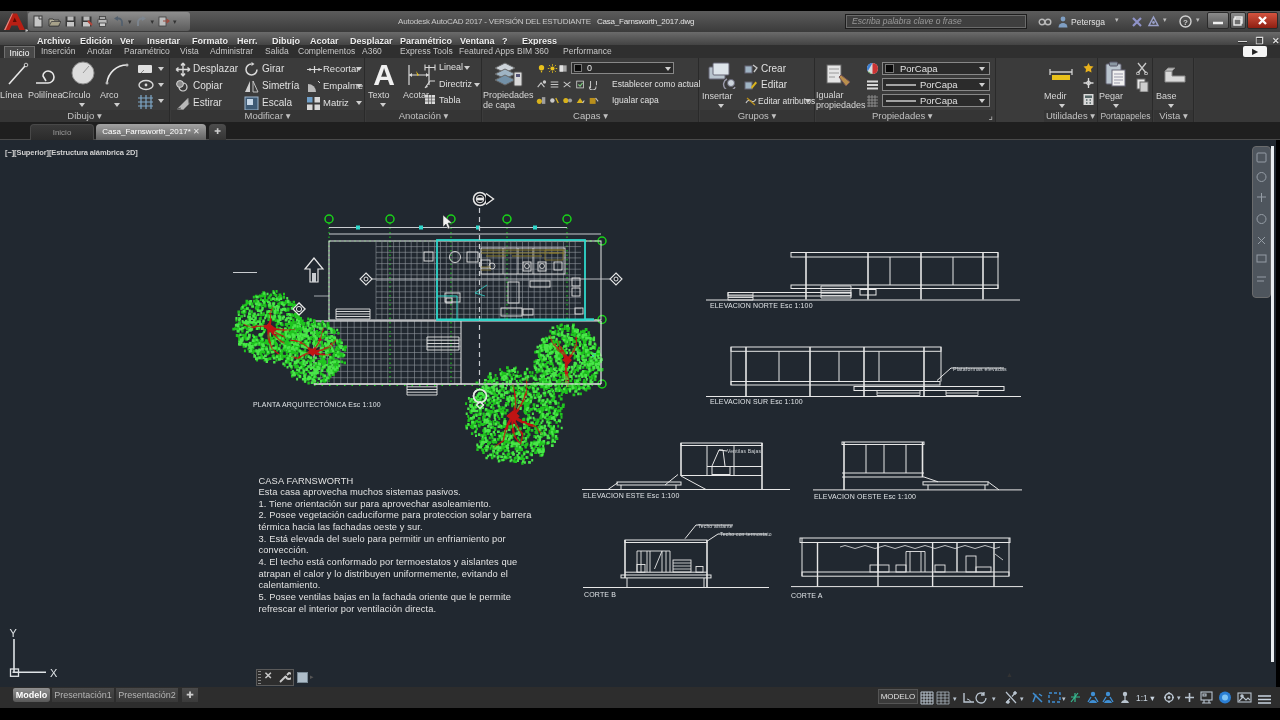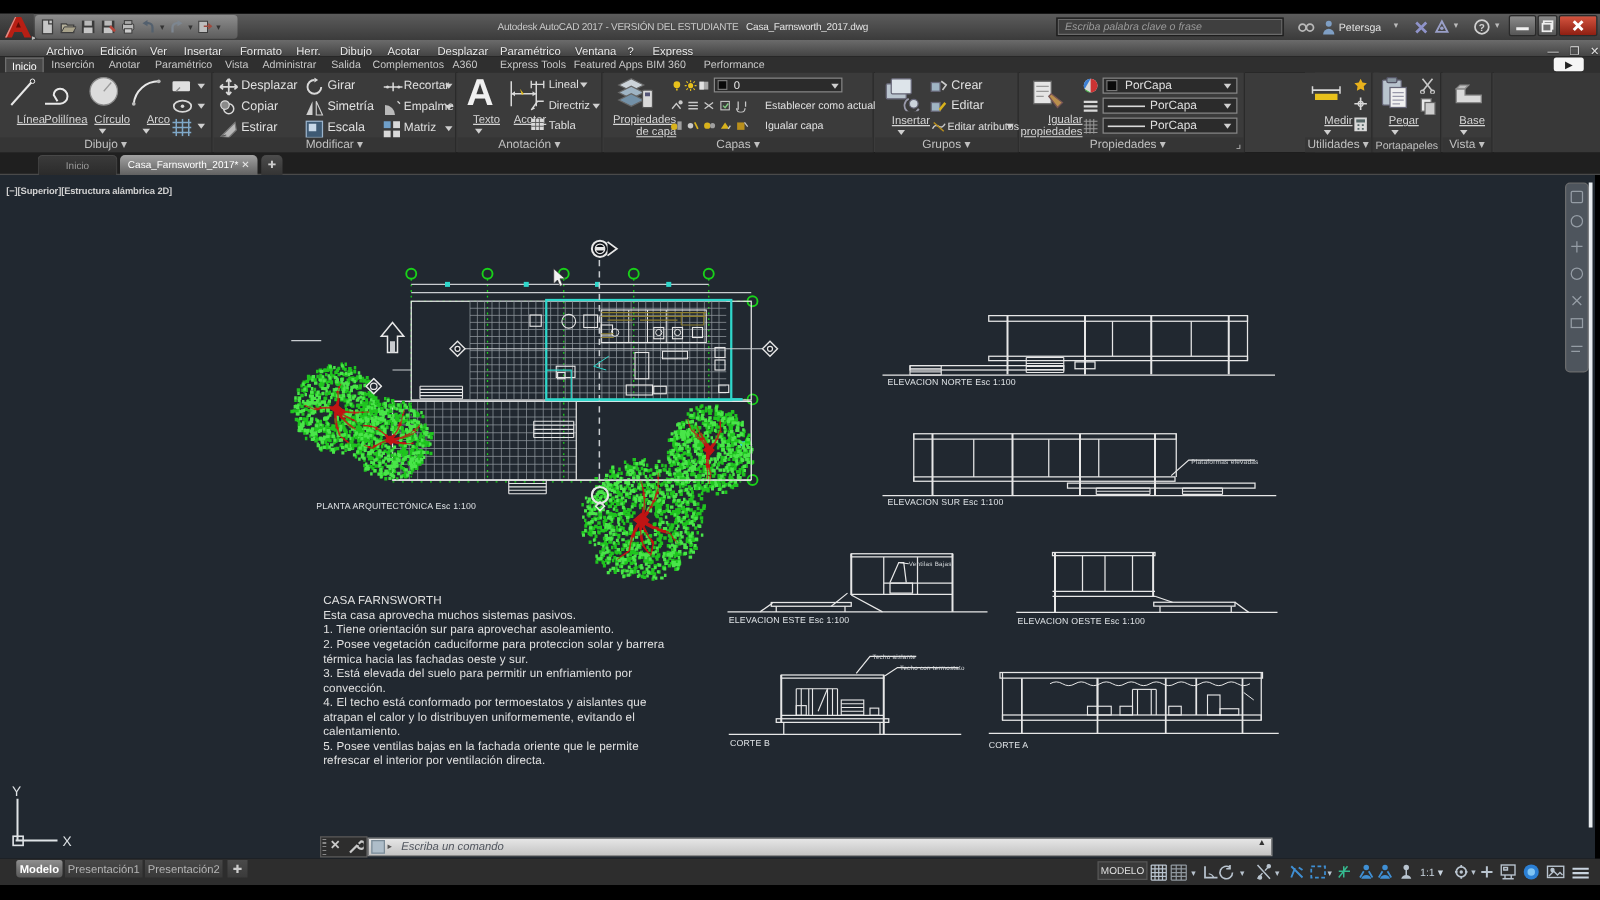--- a/index.html
+++ b/index.html
@@ -19,34 +19,34 @@
   box-shadow:0 0 0 1px #6b6b6b inset; color:#9a9a9a; font-style:italic; font-size:8.5px; line-height:13px; padding-left:6px; }
 .ttxt { color:#e2e2e2; font-size:10px; }
 
 .winbtn { top:1px; height:17px; border:1px solid #2a2a2a; border-radius:2px; }
 #btn-min { left:1207px; width:22px; background:linear-gradient(#8b8b8b,#565656); }
 #btn-res { left:1230px; width:16px; background:linear-gradient(#8b8b8b,#565656); }
 #btn-close { left:1247px; width:31px; background:linear-gradient(#d4543f,#8e1f12); }
 
 
 #menubar { left:0; top:32px; width:1280px; height:13px; background:linear-gradient(#6b6b6b,#434343); color:#ececec; font-size:9px; }
-#menubar span { position:absolute; top:4px; text-shadow:0 1px 1px #222; white-space:nowrap; }
+#menubar span { position:absolute; top:4px; text-shadow:0 1px 1px #222; white-space:nowrap;font-weight:bold; }
 
 
 #ribbontabs { left:0; top:45px; width:1280px; height:13px; background:#2f2f2f; color:#c8c8c8; font-size:8.5px; }
 #ribbontabs span { position:absolute; top:1px; }
 #tab-active { left:4px; top:0; width:31px; height:12px; background:#484848; border:1px solid #6f6f6f; border-bottom:none;
   color:#fff; text-align:center; line-height:12px; }
 
 
 #ribbon { left:0; top:58px; width:1280px; height:64px; background:#3b3b3b; }
 .panel { position:absolute; top:0; height:64px; border-right:1px solid #2a2a2a; background:#3b3b3b; }
 .ptitle { position:absolute; bottom:0; left:0; right:0; height:12px; background:#353535; color:#c0c0c0;
   font-size:9.5px; text-align:center; line-height:12px; }
-.ilabel { position:absolute; color:#d6d6d6; font-size:9px; text-align:right;text-decoration:underline; }
+.ilabel { position:absolute; color:#d6d6d6; font-size:9px; text-align:left; }
 .micro { position:absolute; color:#d6d6d6; font-size:9px; white-space:nowrap; }
 .dn { position:absolute; width:0; height:0; border-left:3px solid transparent; border-right:3px solid transparent; border-top:4px solid #cfcfcf; }
 
 
 #filetabs { left:0; top:122px; width:1280px; height:18px; background:#1f1f1f; border-bottom:1px solid #4a4a4a; }
 .ftab { position:absolute; top:2px; height:16px; font-size:8px; line-height:16px; }
 
 
 #canvas { left:0; top:140px; width:1280px; height:547px; background:#212830; }
 
@@ -950,21 +950,20 @@
 <line x1="14" y1="499" x2="14" y2="532.3"></line>
 <line x1="12.5" y1="532.3" x2="46" y2="532.3"></line>
 <rect x="10.5" y="529" width="8" height="7.3" stroke-width="1.3"></rect>
 </g>
 <text x="9.5" y="497" font-size="11" fill="#dfe3e6" letter-spacing="0.15" font-family="Liberation Sans, sans-serif">Y</text>
 <text x="50" y="536.5" font-size="11" fill="#dfe3e6" letter-spacing="0.15" font-family="Liberation Sans, sans-serif">X</text>
 <path d="M443 75 l0 12 l3 -3 l2 5 l2 -1 l-2 -5 l4 0 z" fill="#f2f2f2" stroke="#333" stroke-width="0.5"></path>
 </svg>
   </div>
   <div class="abs" id="cmdgrip"></div>
-  <div class="abs" id="cmdfield">Escriba un comando</div>
   <div class="abs" id="bottombar">
     
     <div class="ltab" style="left:13px;width:37px;background:linear-gradient(#8f8f8f,#585858);color:#fff;font-weight:bold;border-radius:2px 2px 3px 3px">Modelo</div>
     <div class="ltab" style="left:52px;width:62px;background:linear-gradient(#484848,#383838);color:#b5b5b5">Presentación1</div>
     <div class="ltab" style="left:116px;width:62px;background:linear-gradient(#484848,#383838);color:#b5b5b5">Presentación2</div>
     <div class="ltab" style="left:182px;width:16px;background:linear-gradient(#4a4a4a,#3a3a3a);color:#ccc">✚</div>
     
     <div class="abs" style="left:878px;top:2px;width:40px;height:15px;background:#3a3a3a;border:1px solid #555;color:#e0e0e0;font-size:8px;line-height:14px;text-align:center">MODELO</div>
     <svg class="abs" style="left:920px;top:3px" width="352" height="15" viewBox="0 0 352 15">
       <g stroke="#b9c4cf" fill="none" stroke-width="1">

